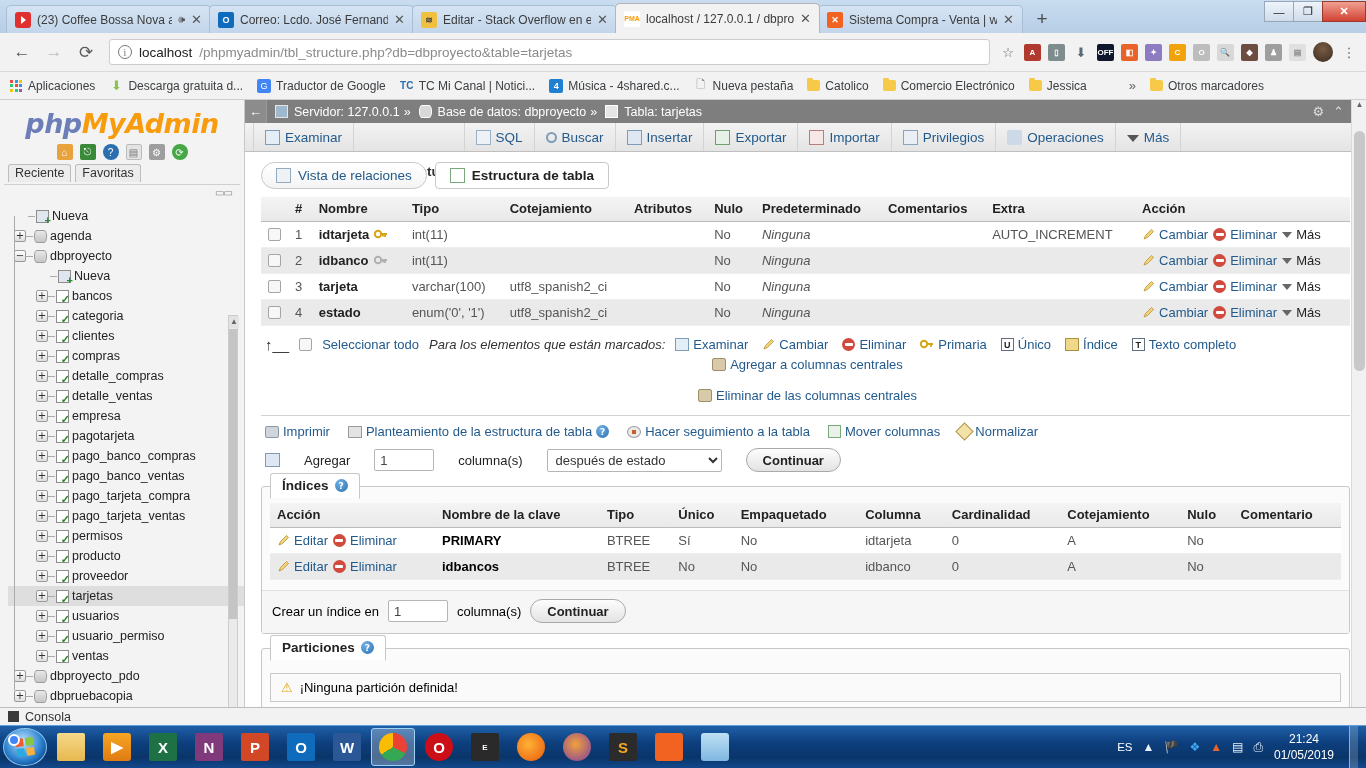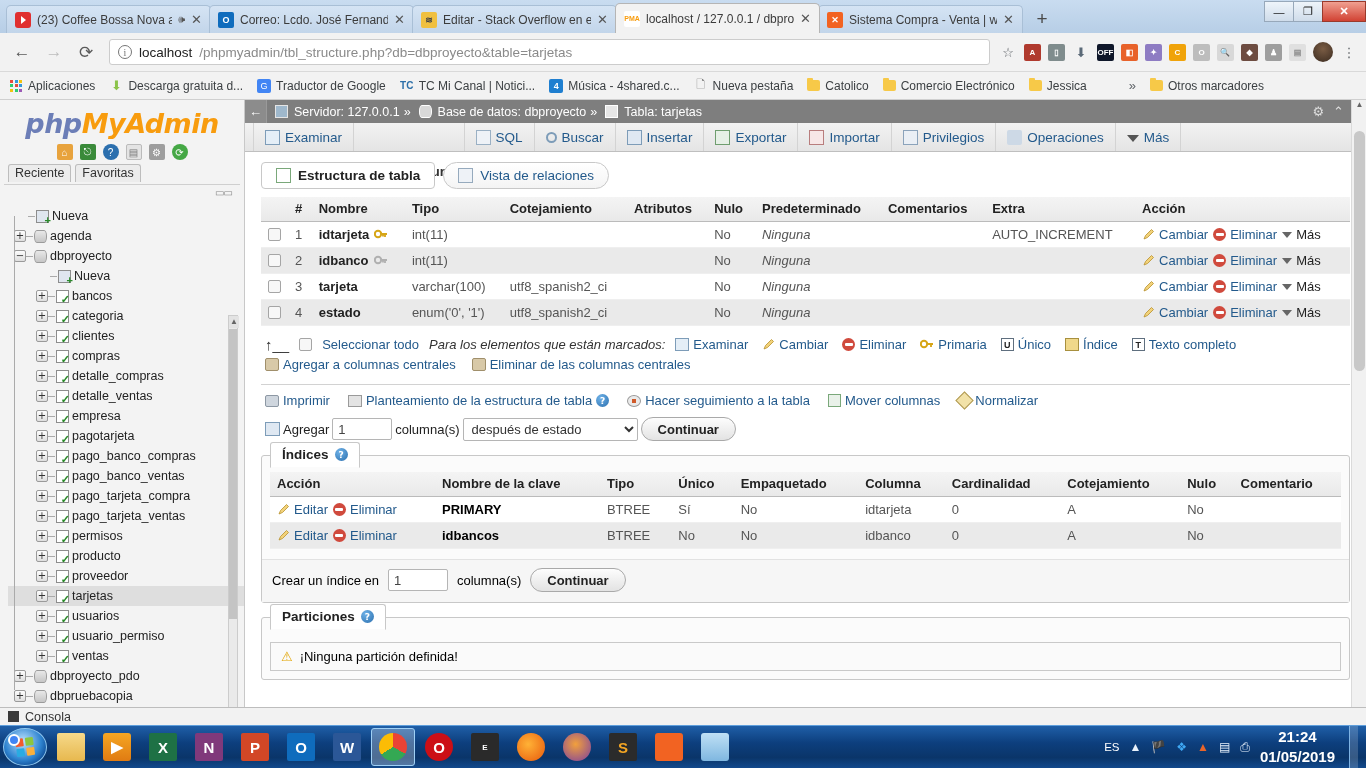--- a/index.html
+++ b/index.html
@@ -277,24 +277,24 @@
             background:#fff;border-radius:1px;}
   .ic-caret { width:0;height:0;border-left:5px solid transparent;
             border-right:5px solid transparent;border-top:6px solid #666;flex:0 0 auto;}
   .key-ic { width:14px;height:12px;display:inline-block;vertical-align:-2px;}
 
   .marks-row { display:flex; align-items:center; gap:10px; padding: 10px 0 2px 4px;
                font-size:13px; flex-wrap:wrap; }
   .marks-row .arrow-up { font-size:15px; color:#333; }
   .ital-label { font-style:italic; color:#333; font-size:13px; }
   .act-lnks { display:flex; align-items:center; gap:14px; }
-  .row2 { display:flex; align-items:center; gap:16px; padding: 2px 0 6px 4px; font-size:13px;}
+  .row2 { display:flex; align-items:center; gap:16px; padding: 2px 0 6px 4px; font-size:13px;flex-direction:column;}
   hr.thin { border:none; border-top:1px solid #d2d2d2; margin: 6px 0 8px; }
   .tools-row { display:flex; align-items:center; gap:18px; font-size:13px; padding-left:4px;}
-  .add-row { display:flex; align-items:center; gap:3px; padding: 9px 0 0 4px; font-size:13px;}
+  .add-row { display:flex; align-items:center; gap:24px; padding: 9px 0 0 4px; font-size:13px;}
   input.txt { height:22px; width:60px; border:1px solid #b5b5b5; border-radius:2px;
               font-size:13px; padding: 0 5px; font-family:"Liberation Sans",sans-serif;
               color:#444; background:#fff;}
   select.sel {
     height:23px; width:175px; border:1px solid #b5b5b5; border-radius:2px;
     font-size:13px; padding: 0 4px; background:#fff; color:#333;
     font-family:"Liberation Sans",sans-serif;
   }
   button.go {
     height:24px; padding: 0 16px; border:1px solid #a9a9a9; border-radius:12px;
@@ -350,21 +350,21 @@
     grid-template-columns:1fr 1fr; grid-template-rows:1fr 1fr; gap:1.5px; transform:rotate(-8deg);}
   .start-orb .flag i { display:block; border-radius:1px; }
   .tbitem { width:44px;height:38px; margin-left:2px; display:flex;
             align-items:center; justify-content:center; border-radius:3px;}
   .tbitem.active { background:rgba(255,255,255,0.28); border:1px solid #9fd0f5; }
   .appic { width:28px;height:28px;display:flex;align-items:center;justify-content:center;
            font-size:15px;font-weight:bold;color:#fff;border-radius:2px;}
   .tray { margin-left:auto; display:flex; align-items:center; gap:10px;
           padding-right:8px; color:#fff; font-size:11.5px; }
   .tray-ic { font-size:12px; color:#e8f1fb; }
-  .clock { text-align:center; line-height:1.35; font-size:15px; color:#fff; min-width:62px;font-weight:bold;}
+  .clock { text-align:center; line-height:1.35; font-size:12px; color:#fff; min-width:62px;}
   .showdesk { width:9px; height:43px; background:rgba(255,255,255,0.18);
               border-left:1px solid #7fb4e5; margin-left:4px;}
 </style>
 </head>
 <body>
 
 <div id="browser-window">
 
   <div class="tabstrip">
     <div class="tab">
@@ -733,27 +733,27 @@
           <span class="pic" style="background:#cdd9e6;border-radius:2px"></span>
           <span>Operaciones</span>
           </div>
         <div class="ptab">
           <span class="pic" style="width:0;height:0;border-left:6px solid transparent;border-right:6px solid transparent;border-top:7px solid #555;margin-top:3px"></span>
           <span>Más</span>
           </div>
       </div>
 
       <div class="subtabs">
+        <div class="subtab plain">
+          <span class="pic" style="width:15px;height:15px;background:#eef2f7;border:1px solid #96aabd;display:inline-block"></span>
+          <span>Vista de relaciones</span>
+        </div>
         <div class="subtab sel">
           <span class="pic" style="width:15px;height:15px;background:#fff;border:1px solid #7aa87a;display:inline-block"></span>
           <span>Estructura de tabla</span>
-        </div>
-        <div class="subtab plain">
-          <span class="pic" style="width:15px;height:15px;background:#eef2f7;border:1px solid #96aabd;display:inline-block"></span>
-          <span>Vista de relaciones</span>
         </div>
       </div>
 
       <div class="content">
         <table class="pma">
           <thead>
               <tr>
             <th style="width:26px"></th>
             <th>#</th>
             <th>Nombre</th>

